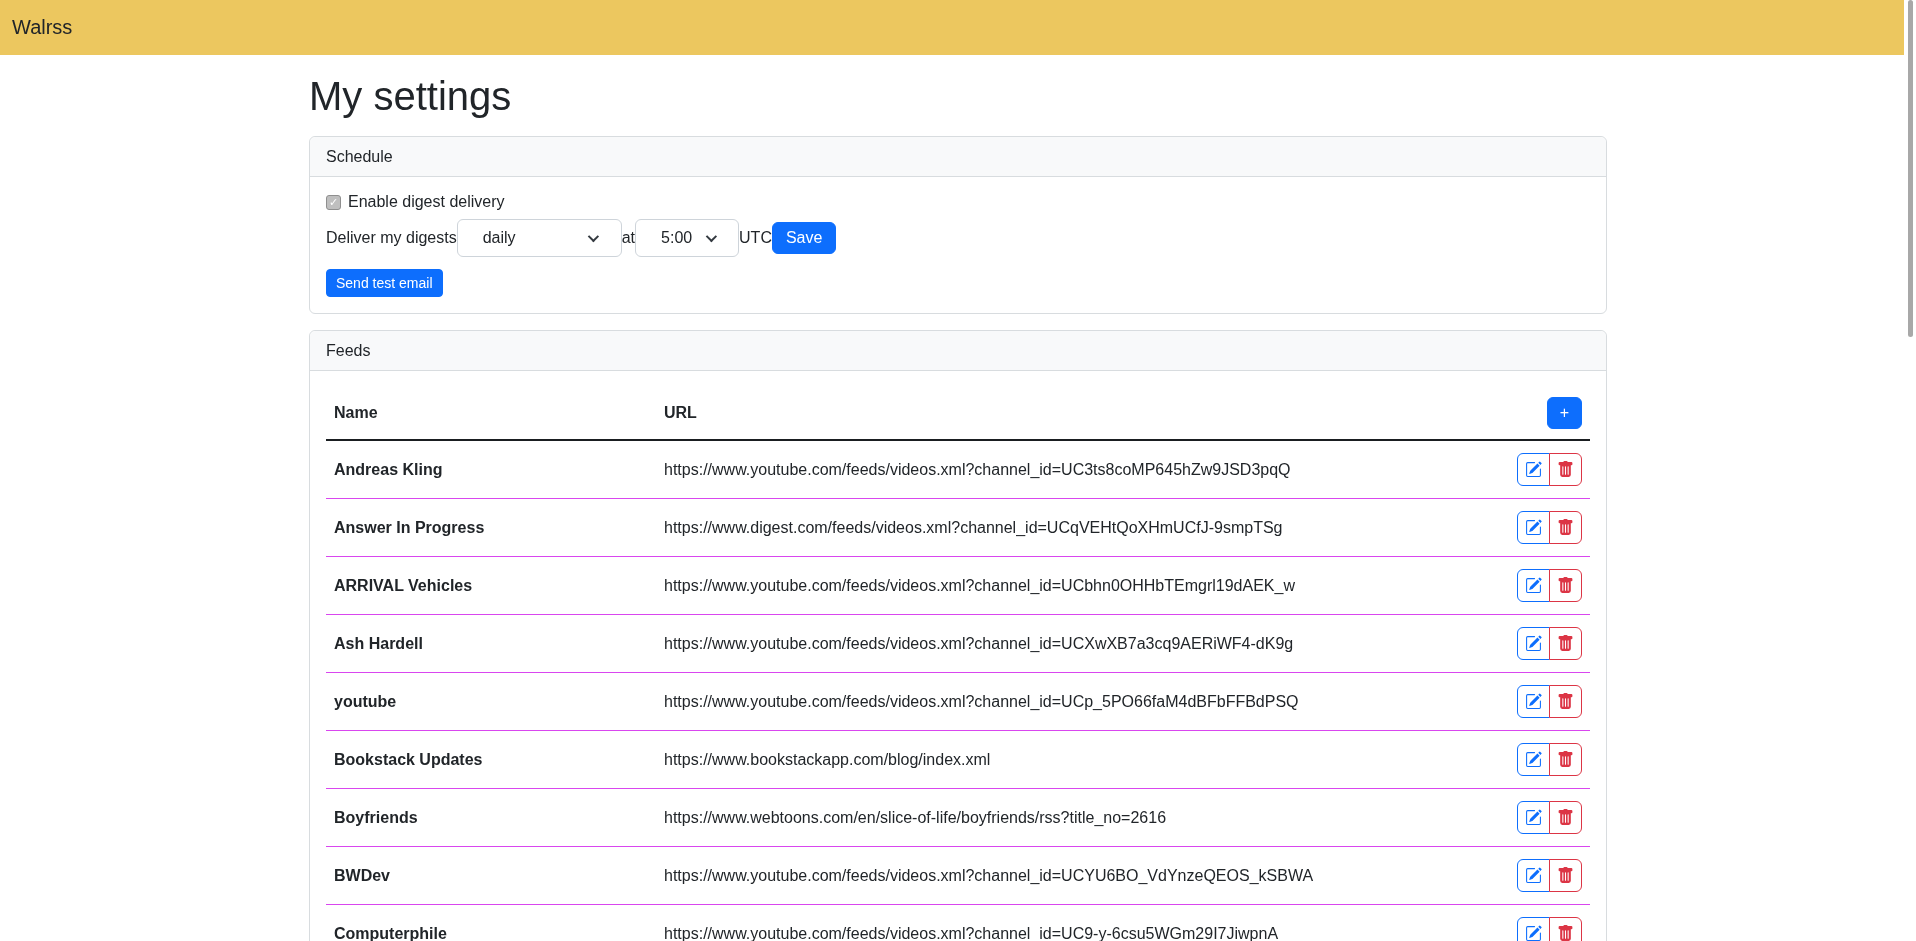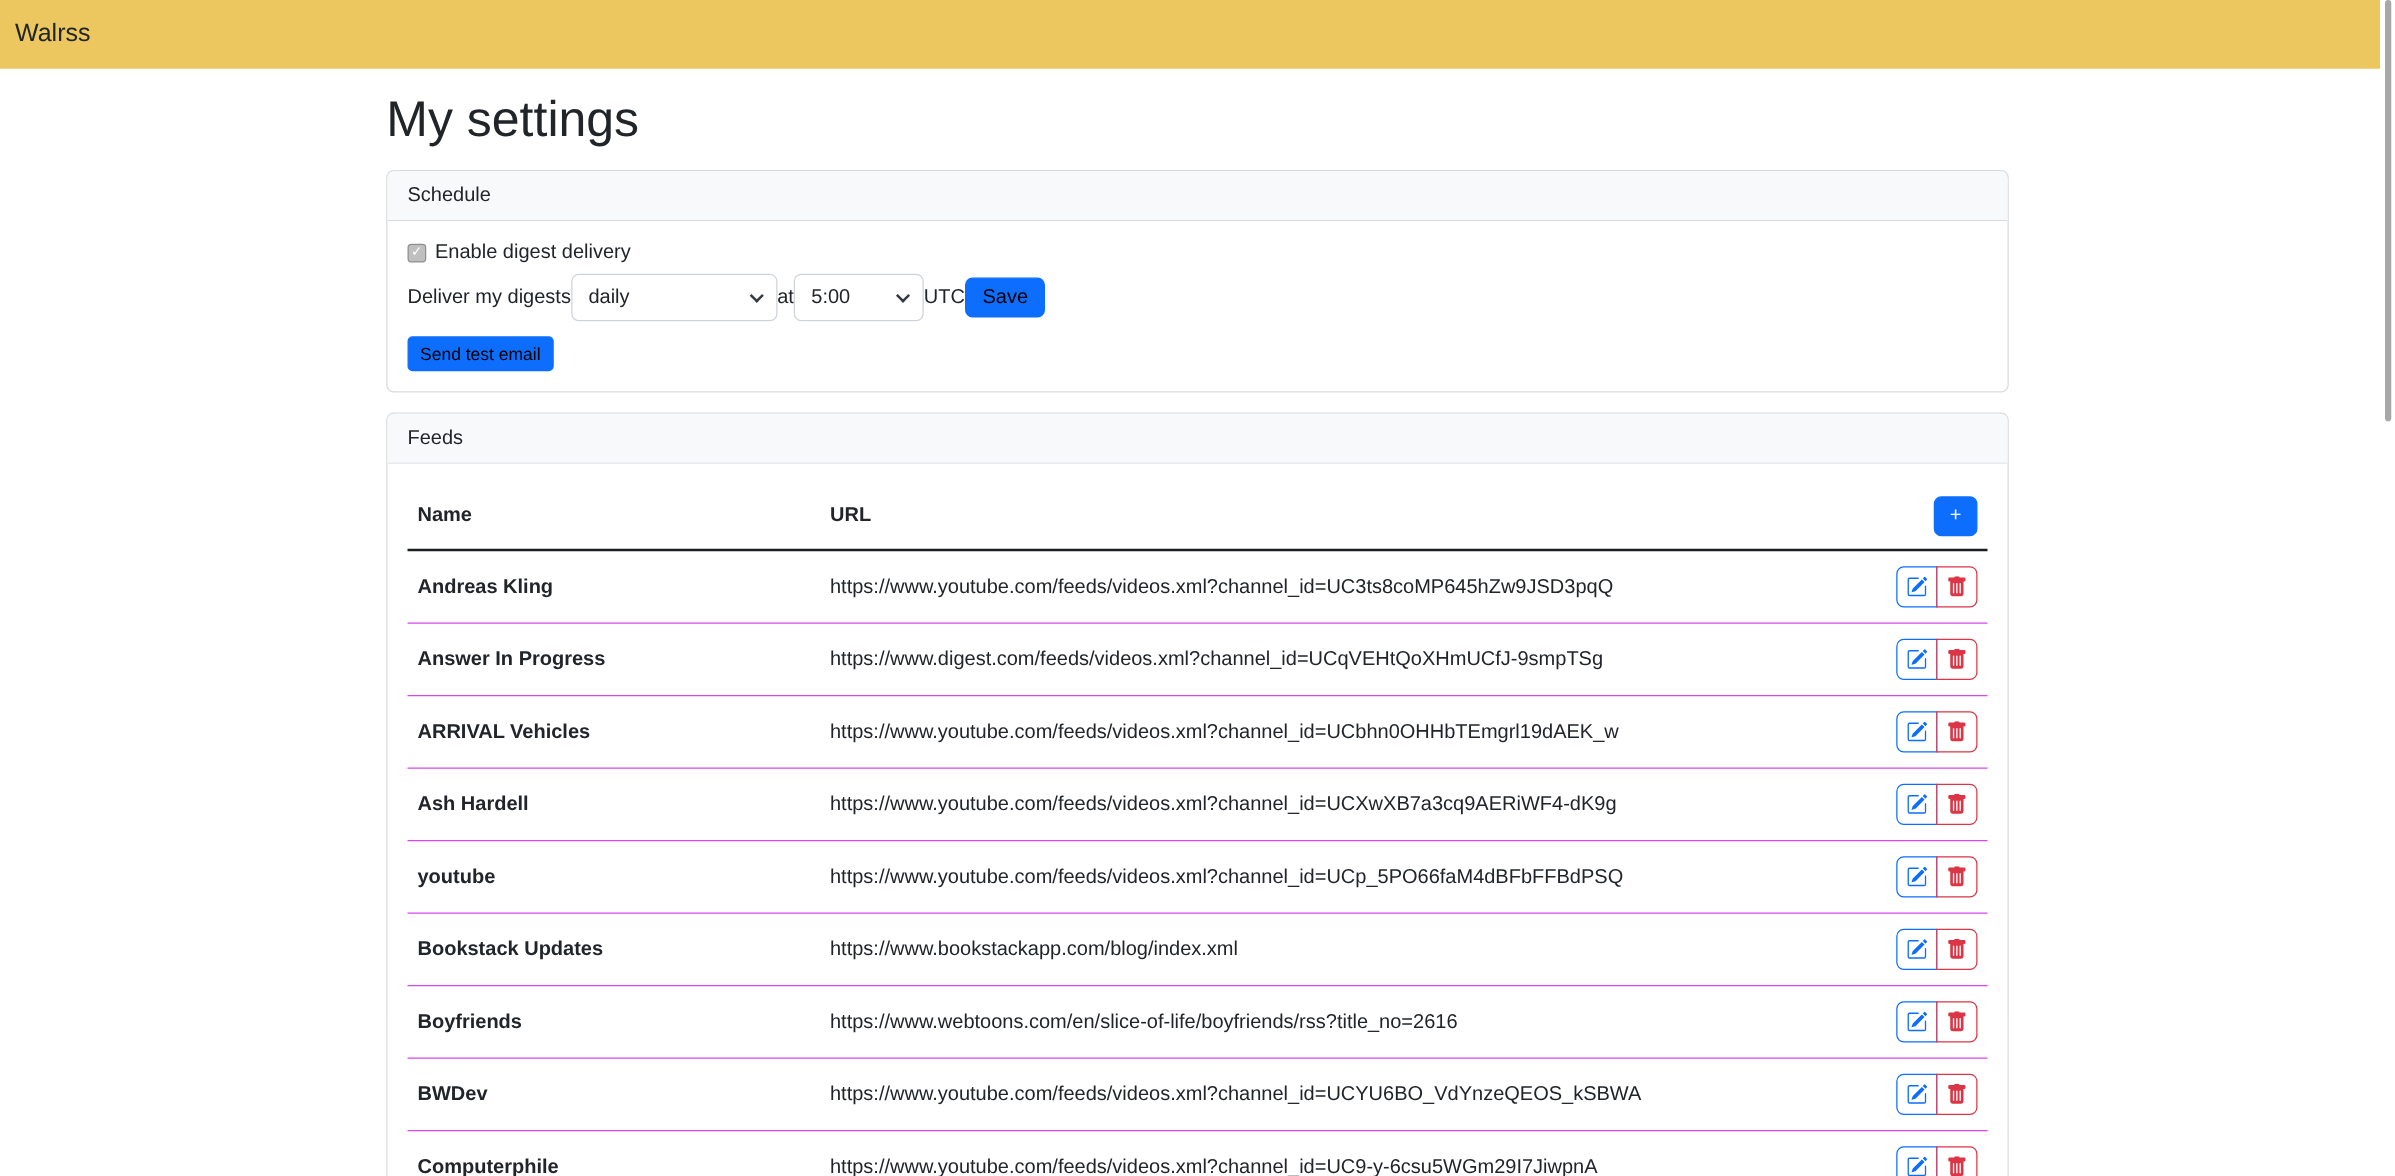--- a/index.html
+++ b/index.html
@@ -34,28 +34,28 @@
   .checkbox {
     width:15px; height:15px; background:#bfbfbf; border:1px solid #8f8f8f;
     border-radius:3px; display:inline-flex; align-items:center; justify-content:center;
     flex:0 0 auto;
   }
   .checkbox .mark { color:#ffffff; font-size:11px; font-weight:700; line-height:1; }
   .form-row { display:flex; align-items:center; }
   .select {
     height:38px; border:1px solid #ced4da; border-radius:6px; background:#fff;
     display:inline-flex; align-items:center; justify-content:space-between;
-    padding:0 13px; cursor:pointer;
+    padding:0 25px; cursor:pointer;
   }
   .select .caret {
     width:8px; height:8px; border-right:2px solid #343a40; border-bottom:2px solid #343a40;
     transform:rotate(45deg) translateY(-2px); margin-left:14px; flex:0 0 auto;
   }
   .btn-primary {
-    background:#0d6efd; color:#000000; border:1px solid #0d6efd; border-radius:6px;
+    background:#0d6efd; color:#ffffff; border:1px solid #0d6efd; border-radius:6px;
     font-size:16px; padding:6px 13px; cursor:pointer;
     font-family:"Liberation Sans","DejaVu Sans",sans-serif;
   }
   .btn-sm { font-size:14px; padding:5px 9px; border-radius:4px; margin-top:12px; }
 
   
   table.feeds { width:100%; border-collapse:collapse; table-layout:fixed; }
   table.feeds col.c-name { width:330px; }
   table.feeds col.c-actions { width:118px; }
   table.feeds th {

